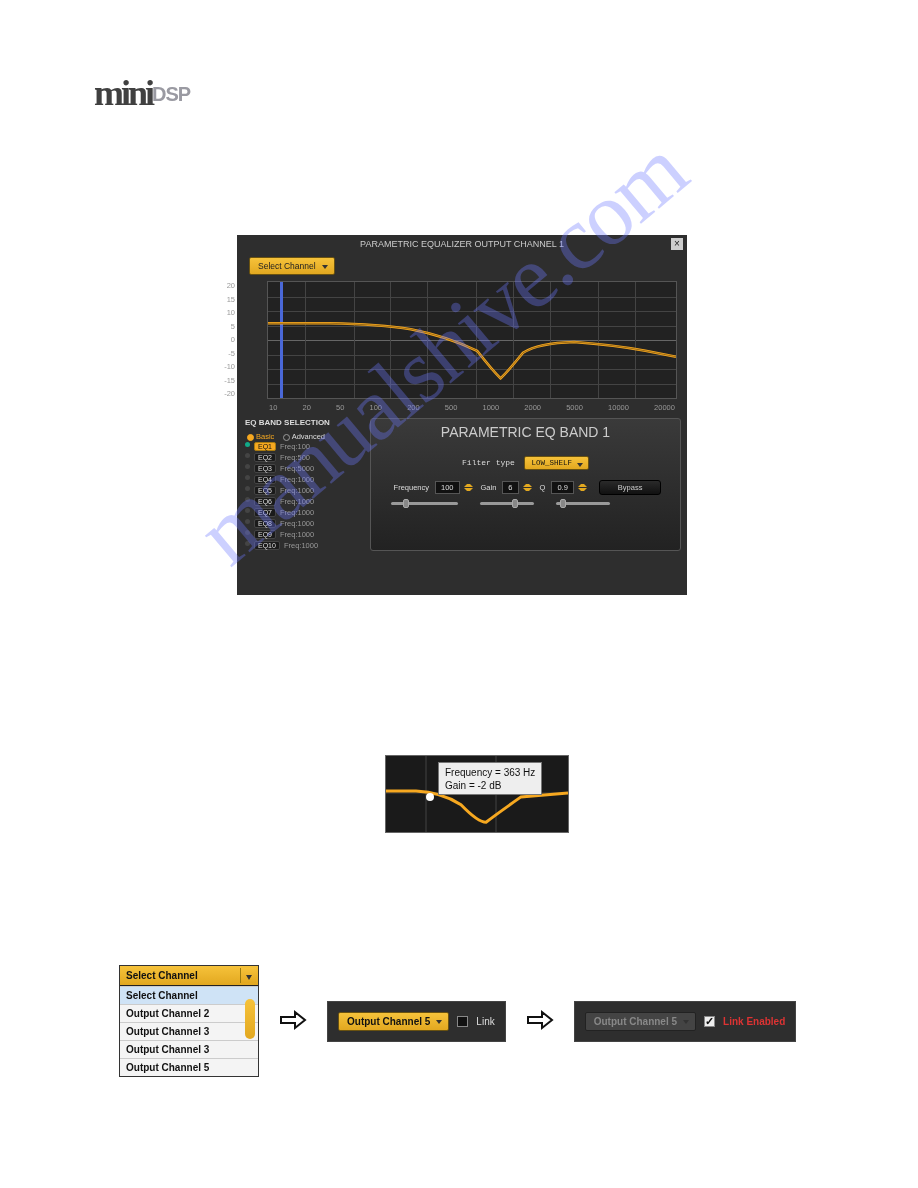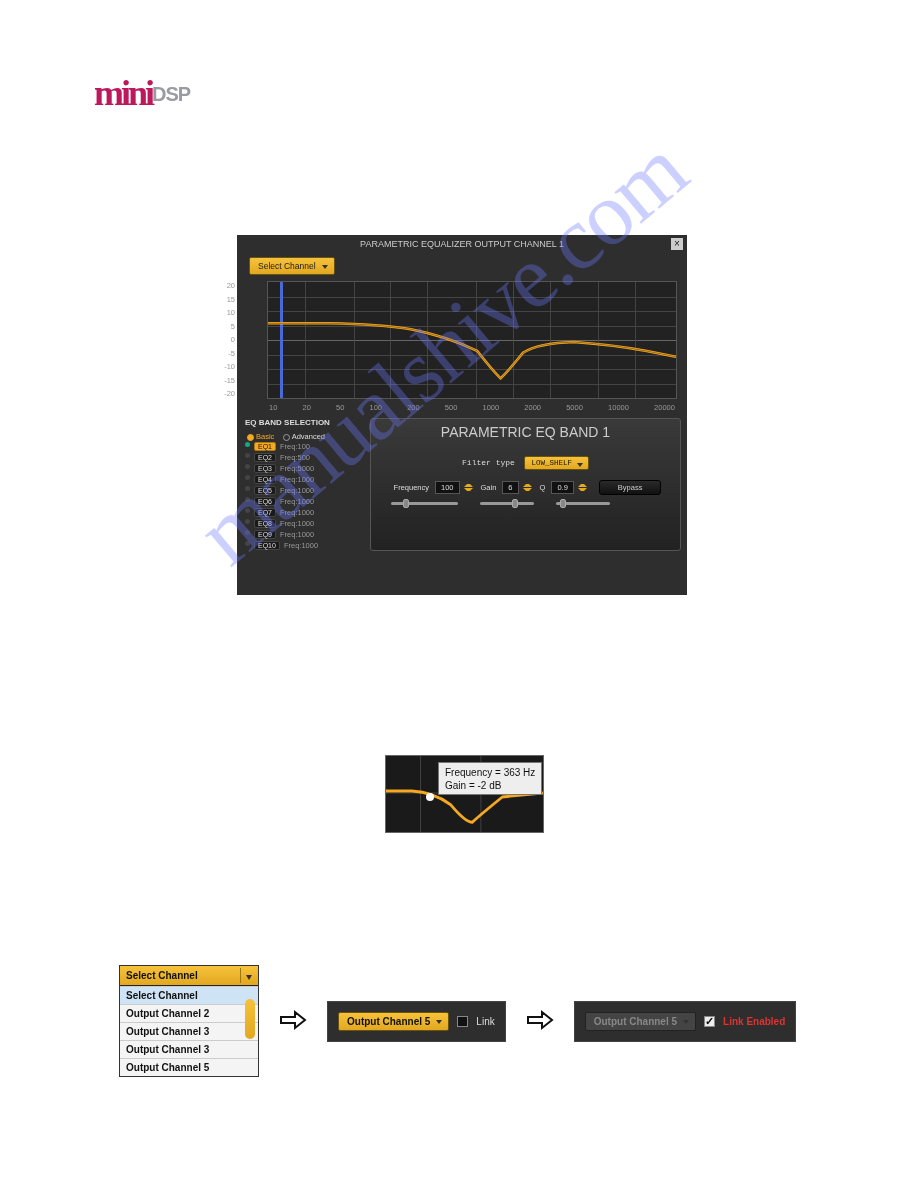--- a/index.html
+++ b/index.html
@@ -13,21 +13,21 @@
     position: relative;
   }
   .logo {
     position: absolute;
     top: 72px;
     left: 94px;
     font-size: 28px;
     font-weight: 700;
     letter-spacing: -1px;
   }
-  .logo .mini { color: #be185d; font-family: 'Brush Script MT', cursive; font-size: 36px; letter-spacing: -3px; }
+  .logo .mini { color: #404040; font-family: 'Brush Script MT', cursive; font-size: 36px; letter-spacing: -3px; }
   .logo .dsp { color: #9a9aa2; font-family: Arial, sans-serif; font-weight: 900; font-size: 20px; vertical-align: 4px; }
   .watermark {
     position: absolute;
     top: 300px;
     left: 140px;
     font-size: 90px;
     color: rgba(110,120,255,0.35);
     transform: rotate(-40deg);
     pointer-events: none;
     font-family: "Comic Sans MS", cursive;
@@ -155,21 +155,21 @@
     margin: 3px 6px 0 6px;
     position: relative;
     border-radius: 2px;
   }
   .slider-thumb { position:absolute; top:-3px; width:6px; height:9px; background:#888; border:1px solid #aaa; border-radius:2px;}
   
   .tooltip-shot {
     position: absolute;
     top: 755px;
     left: 385px;
-    width: 159px;
+    width: 184px;
     height: 78px;
     background: #1a1a1a;
     border: 1px solid #666;
   }
   .tooltip-box {
     position: absolute; top: 6px; left: 52px;
     background: #eee;
     border: 1px solid #777;
     font-size: 10px;
     padding: 3px 6px 2px 6px;

